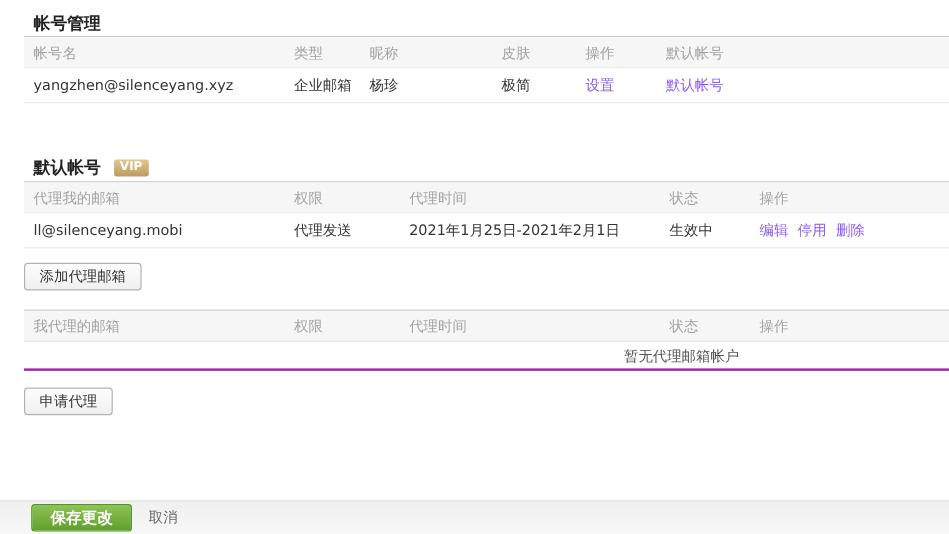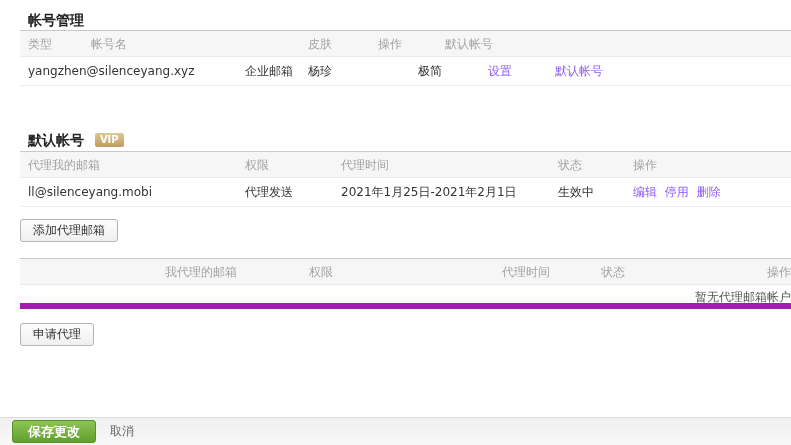--- a/index.html
+++ b/index.html
@@ -21,81 +21,82 @@
 
   .vip-badge {
     display: inline-block;
     background: linear-gradient(#e0c794, #bd9d5e);
     color: #fff; font-size: 10px; font-weight: bold;
     padding: 1px 5px 2px; border-radius: 2px;
     margin-left: 6px; vertical-align: 2px; line-height: 11px;
   }
 
   .tbl { width: 771px; border-top: 1px solid #c9c9c9; }
-  .tbl.t3 { margin-top: 16px; text-align: right; }
+  .tbl.t3 { margin-top: 16px; }
   .thead {
     display: flex; background: #f6f6f6;
     border-bottom: 1px solid #e9e9e9;
     height: 26px; line-height: 26px; color: #a3a3a3;
   }
   .trow {
     display: flex; background: #fff;
     border-bottom: 1px solid #ececec;
     height: 29px; line-height: 29px; justify-content: flex-end;
   }
   .cell { padding-left: 8px; flex-shrink: 0; white-space: nowrap; overflow: hidden; }
   .t1 .c1 { width: 217px; } .t1 .c2 { width: 63px; } .t1 .c3 { width: 110px; }
   .t1 .c4 { width: 70px; }  .t1 .c5 { width: 67px; } .t1 .c6 { flex: 1; }
   .t2 .c1, .t3 .c1 { width: 217px; }
   .t2 .c2, .t3 .c2 { width: 96px; }
   .t2 .c3, .t3 .c3 { width: 217px; }
   .t2 .c4, .t3 .c4 { width: 75px; }
   .t2 .c5, .t3 .c5 { flex: 1; }
 
-  .empty-row { height: 24px; line-height: 24px; border-bottom: 6px solid #a21caf; }
+  .empty-row { height: 24px; line-height: 24px; border-bottom: 2px solid #a21caf; }
   .empty-row span { padding-left: 500px; color: #555; }
 
   a.lnk { color: #8b5cf6; text-decoration: none; cursor: pointer; }
   .actions a.lnk { margin-right: 4px; }
 
   .btn {
     display: block; height: 23px; padding: 0 12px;
     border: 1px solid #b3b3b3; border-radius: 3px;
     background: linear-gradient(#fdfdfd, #f0f0f0);
     color: #333; font-size: 12px; font-family: inherit; cursor: pointer;
   }
   .btn.add { margin-top: 12px; }
   .btn.apply { margin-top: 14px; }
 
   .footer-bar {
     position: absolute; left: 0; bottom: 0; width: 791px; height: 28px;
     background: linear-gradient(#f0f0f0, #f7f7f7);
     border-top: 1px solid #dcdcdc;
-    display: flex; align-items: center; padding-left: 12px;
+    display: flex; align-items: center; padding-left: 26px;
   }
   .btn-save {
     height: 23px; padding: 0 15px;
     background: linear-gradient(#8cc355, #61a02c);
     border: 1px solid #59922a; border-radius: 3px;
     color: #fff; font-weight: bold; font-size: 13px;
     font-family: inherit; cursor: pointer;
   }
   .cancel-link { margin-left: 14px; color: #666; text-decoration: none; cursor: pointer; }
 </style>
 </head>
 <body>
 
 <div class="content">
 
   <h2 class="section-title">帐号管理</h2>
 
   <div class="tbl t1">
     <div class="thead">
+      <div class="cell c1">帐号名</div>
       <div class="cell c2">类型</div>
-      <div class="cell c1">帐号名</div>
+      <div class="cell c3">昵称</div>
       <div class="cell c4">皮肤</div>
       <div class="cell c5">操作</div>
       <div class="cell c6">默认帐号</div>
     </div>
     <div class="trow">
       <div class="cell c1">yangzhen@silenceyang.xyz</div>
       <div class="cell c2">企业邮箱</div>
       <div class="cell c3">杨珍</div>
       <div class="cell c4">极简</div>
       <div class="cell c5"><a class="lnk">设置</a></div>

